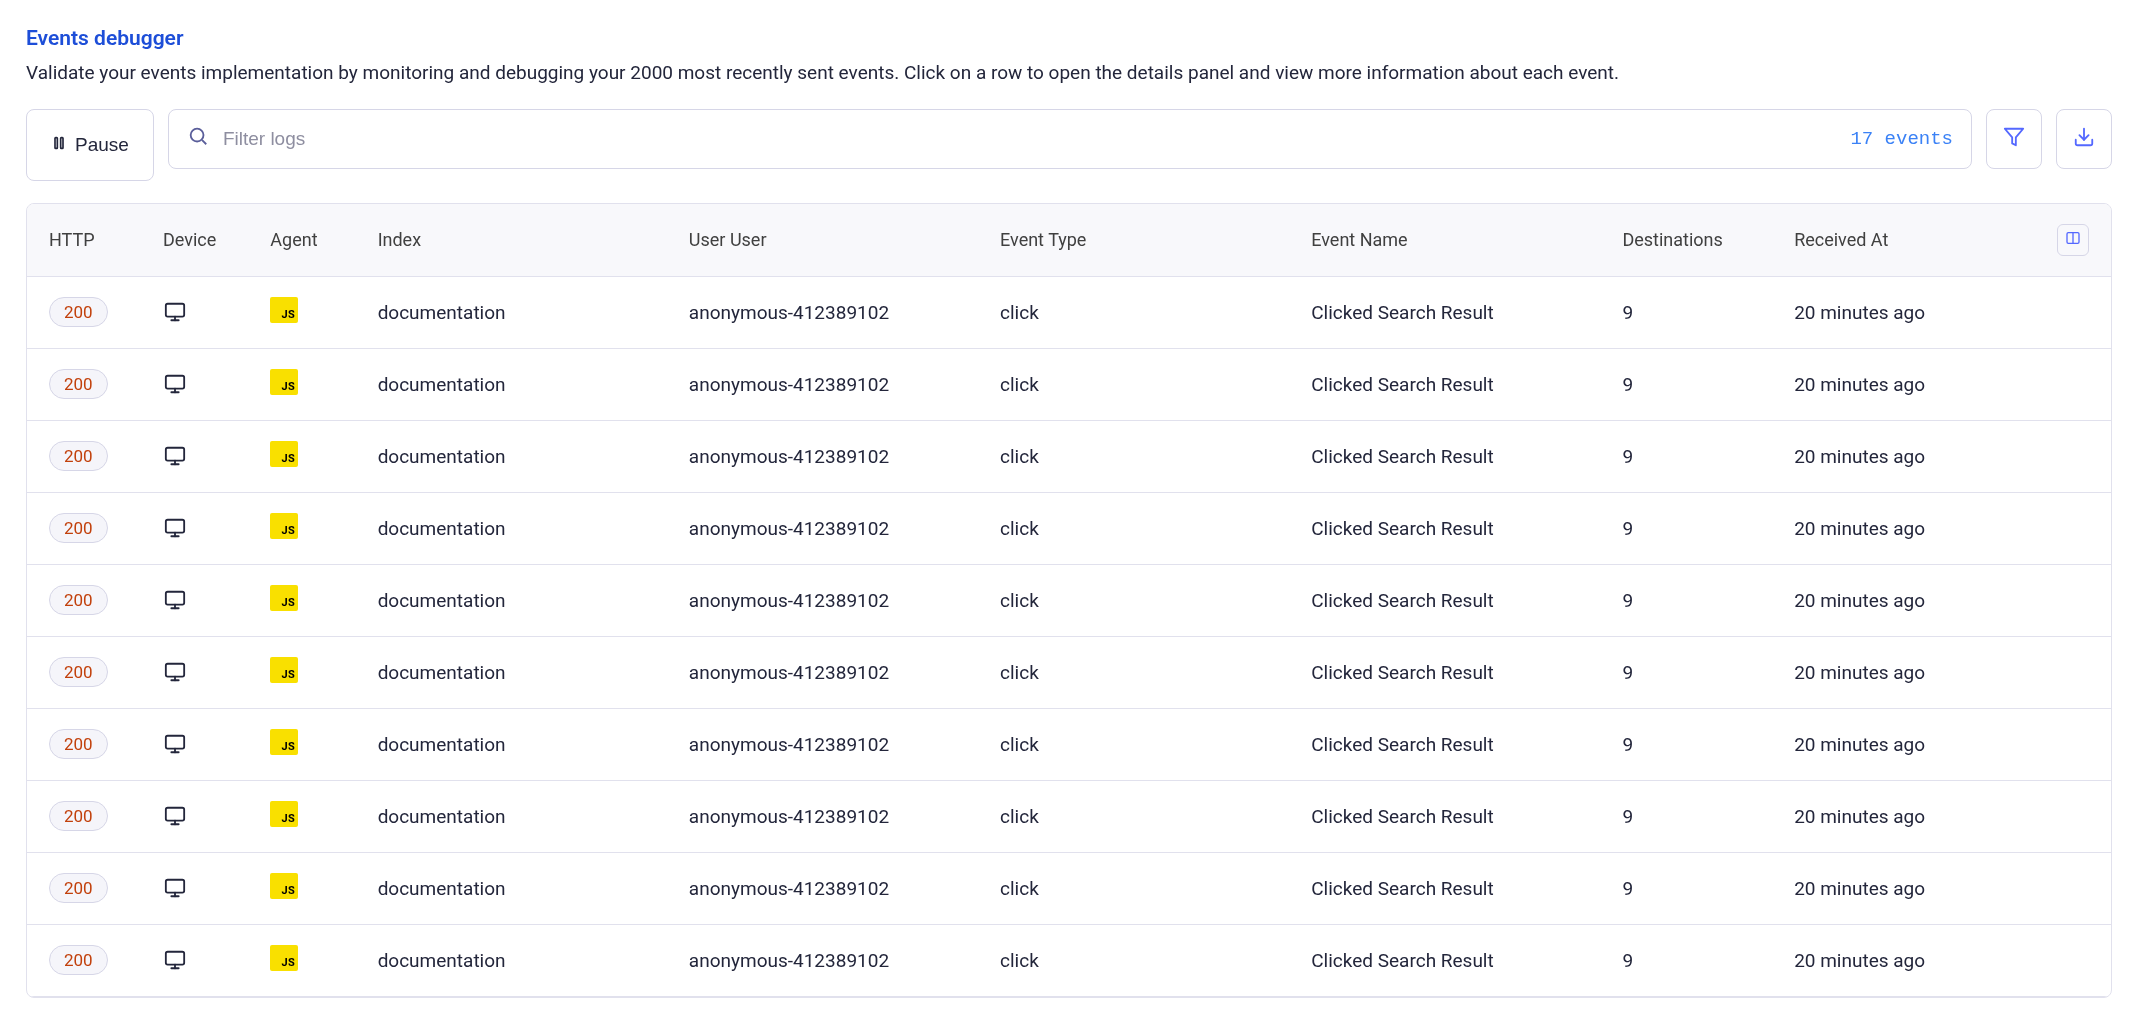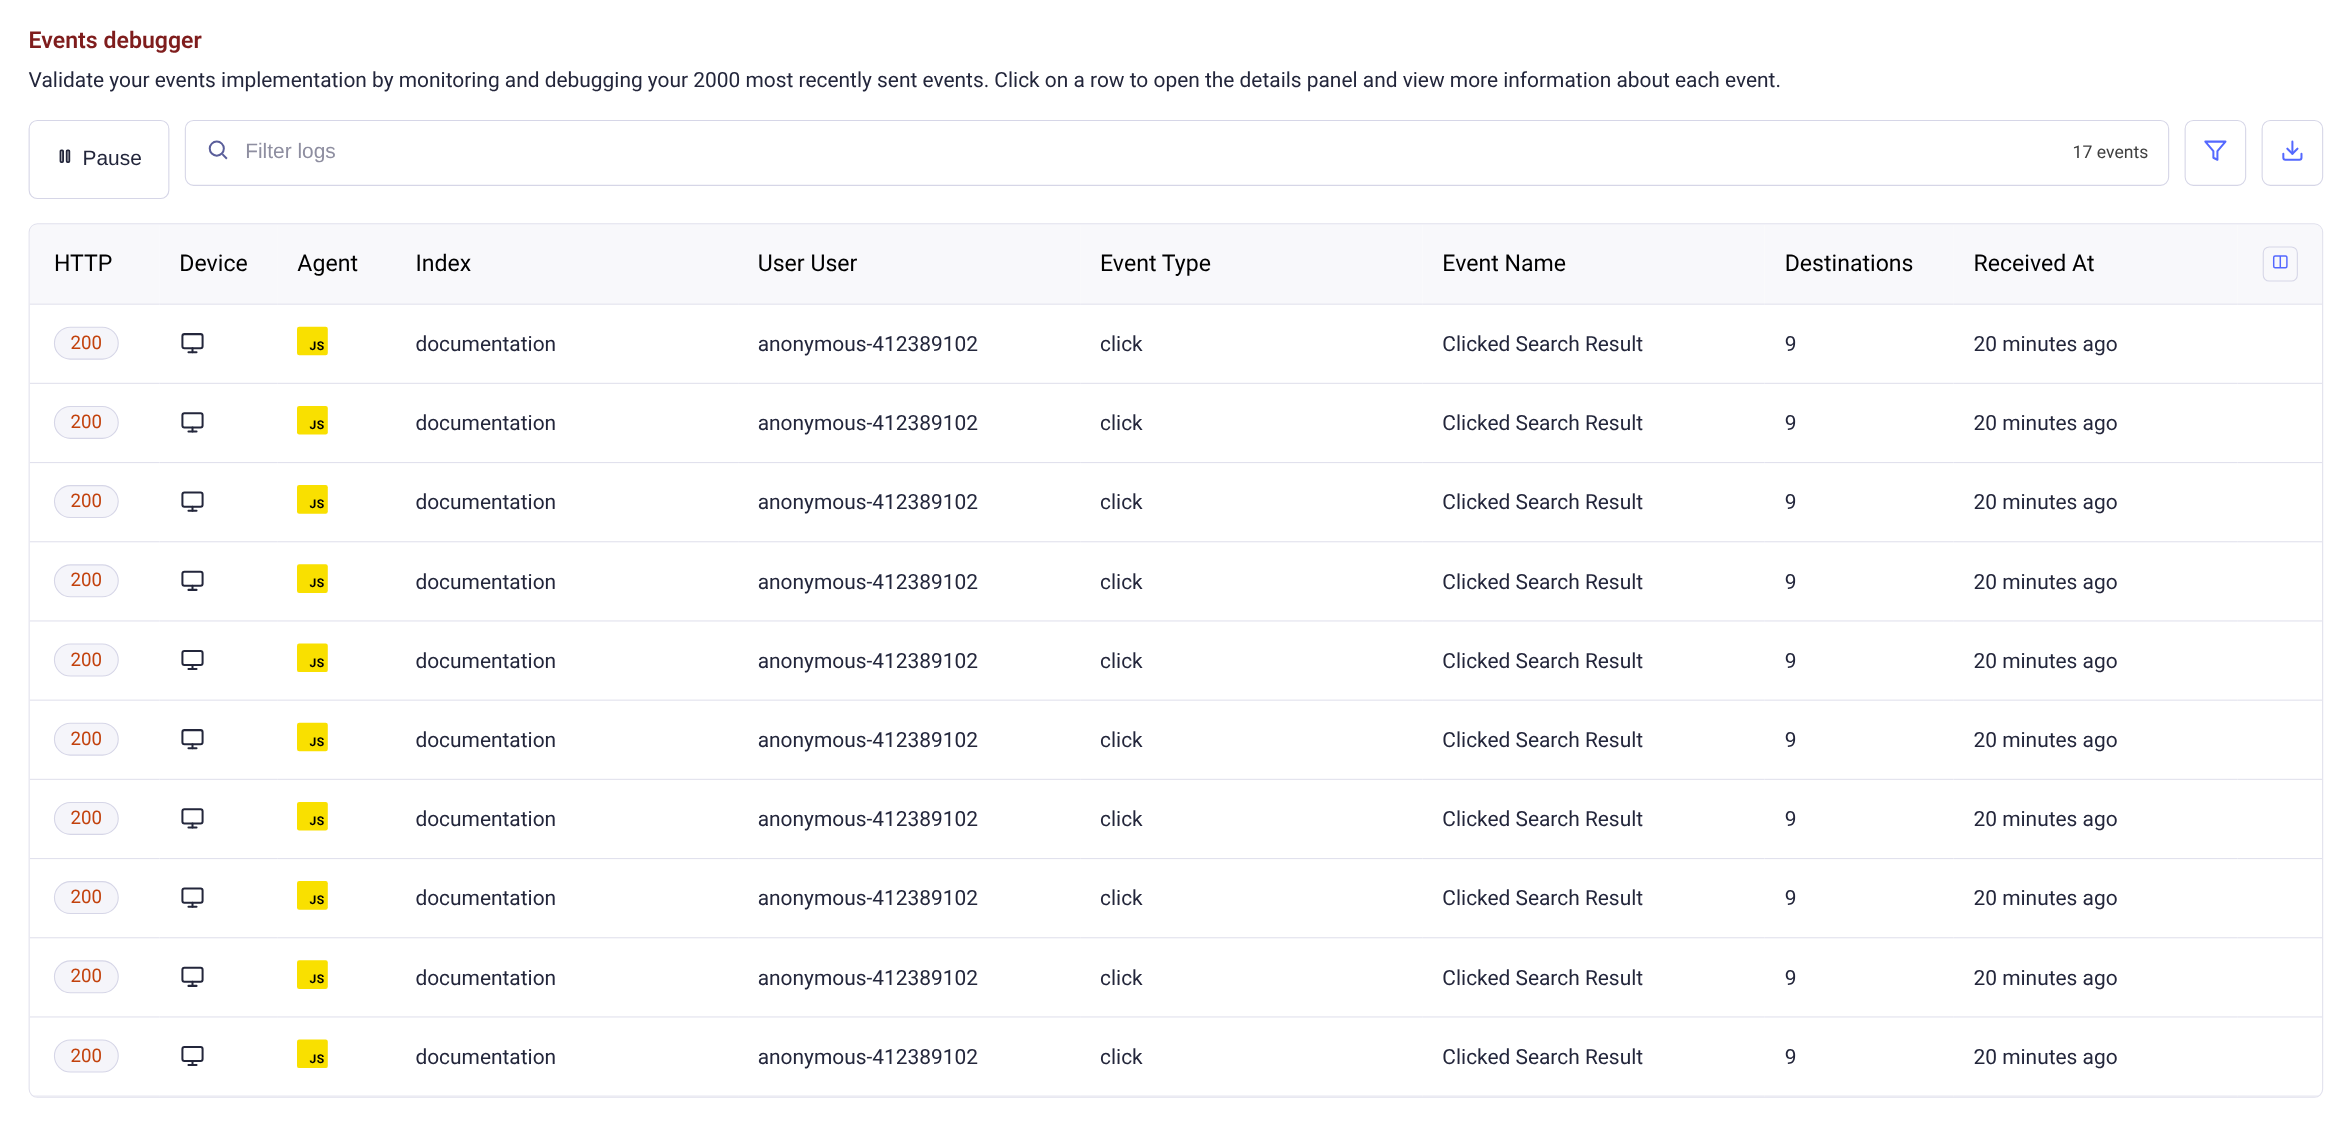--- a/index.html
+++ b/index.html
@@ -6,21 +6,21 @@
     body {
       font-family: -apple-system, BlinkMacSystemFont, "Segoe UI", Roboto, Helvetica, Arial, sans-serif;
       background: #fff;
       color: #23263b;
       padding: 26px;
       font-size: 19px;
     }
     .page-title {
       font-size: 21px;
       font-weight: 600;
-      color: #7f1d1d;
+      color: #1d4ed8;
       margin-bottom: 10px;
     }
     .page-subtitle {
       font-size: 19px;
       color: #23263b;
       margin-bottom: 22px;
       line-height: 1.4;
     }
     .toolbar {
       display: flex;
@@ -56,23 +56,24 @@
     .search-input {
       flex: 1;
       border: none;
       outline: none;
       font-size: 19px;
       color: #23263b;
       background: transparent;
     }
     .search-input::placeholder { color: #8e8ea0; }
     .event-count {
-      font-size: 16px;
-      color: #404040;
+      font-size: 19px;
+      color: #3b82f6;
       white-space: nowrap;
+      font-family: Liberation Mono, monospace;
     }
     .icon-btn {
       width: 56px;
       height: 60px;
       border: 1px solid #d6d6e7;
       border-radius: 8px;
       background: #fff;
       display: flex;
       align-items: center;
       justify-content: center;
@@ -93,22 +94,22 @@
     table {
       width: 100%;
       border-collapse: collapse;
     }
     thead {
       background: #f8f8fb;
     }
     thead th {
       text-align: left;
       font-weight: 400;
-      font-size: 21px;
-      color: #000000;
+      font-size: 18px;
+      color: #404040;
       padding: 20px 18px;
       border-bottom: 1px solid #e1e1ed;
     }
     thead th:first-child { padding-left: 22px; }
     thead th:last-child { padding-right: 22px; text-align: right; }
     .columns-icon-btn {
       display: inline-flex;
       align-items: center;
       justify-content: center;
       width: 32px;

